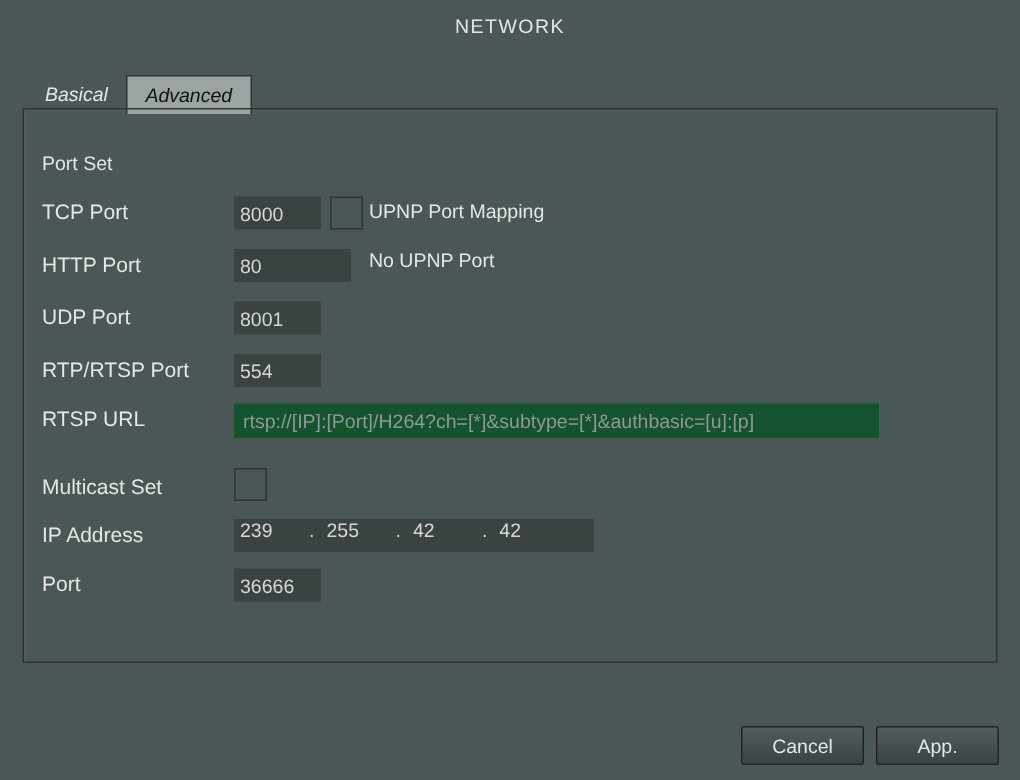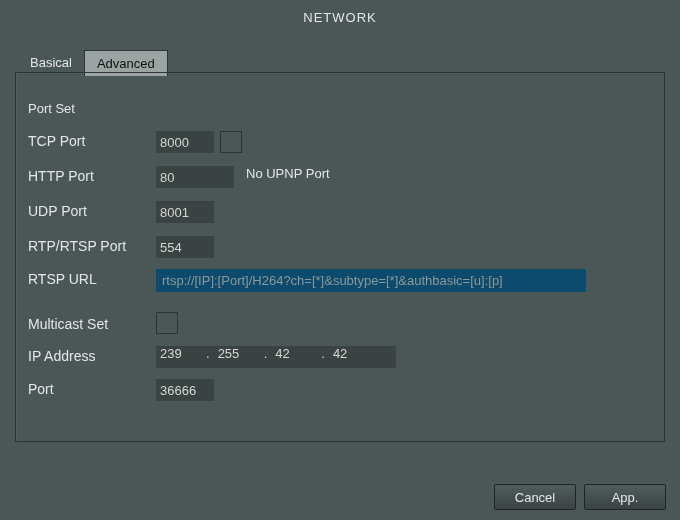--- a/index.html
+++ b/index.html
@@ -16,20 +16,21 @@
     text-align: center;
     padding: 10px 0 18px 0;
     letter-spacing: 1px;
     font-size: 13px;
   }
   .tab-row {
     position: absolute;
     left: 18px; top: 50px;
     display: flex;
     gap: 0;
+    font-style: italic;
   }
   .tab {
     padding: 5px 12px 5px 12px;
     font-size: 13px;
     cursor: pointer;
   }
   .tab.active {
     background: #9ba3a3;
     color: #111;
     border: 1px solid #2e3333;
@@ -67,21 +68,21 @@
     background: #4b5656;
     border: 1px solid #2e3333;
     cursor: pointer;
   }
   .static-text {
     position: absolute;
     font-size: 13px;
   }
   .rtsp {
     position: absolute;
-    background: #0c4a6e;
+    background: #14532d;
     color: #8d9898;
     font-size: 13px;
     padding: 4px 6px;
     width: 430px;
     left: 140px;
   }
   .ip-wrap {
     position: absolute;
     left: 140px;
     display: flex;
@@ -130,20 +131,21 @@
   <div class="tab active">Advanced</div>
 </div>
 
 <div class="panel">
 
   <div class="section-title" style="top:28px">Port Set</div>
 
   <div class="label" style="top:60px">TCP Port</div>
   <input class="field" style="top: 58px; left: 140px; width: 58px;" value="8000">
   <div class="checkbox" style="top:58px; left:204px;"></div>
+  <div class="static-text" style="top:60px; left:230px;">UPNP Port Mapping</div>
 
   <div class="label" style="top:95px">HTTP Port</div>
   <input class="field" style="top: 93px; left: 140px; width: 78px;" value="80">
   <div class="static-text" style="top:93px; left:230px;">No UPNP Port</div>
 
   <div class="label" style="top:130px">UDP Port</div>
   <input class="field" style="top: 128px; left: 140px; width: 58px;" value="8001">
 
   <div class="label" style="top:165px">RTP/RTSP Port</div>
   <input class="field" style="top: 163px; left: 140px; width: 58px;" value="554">

